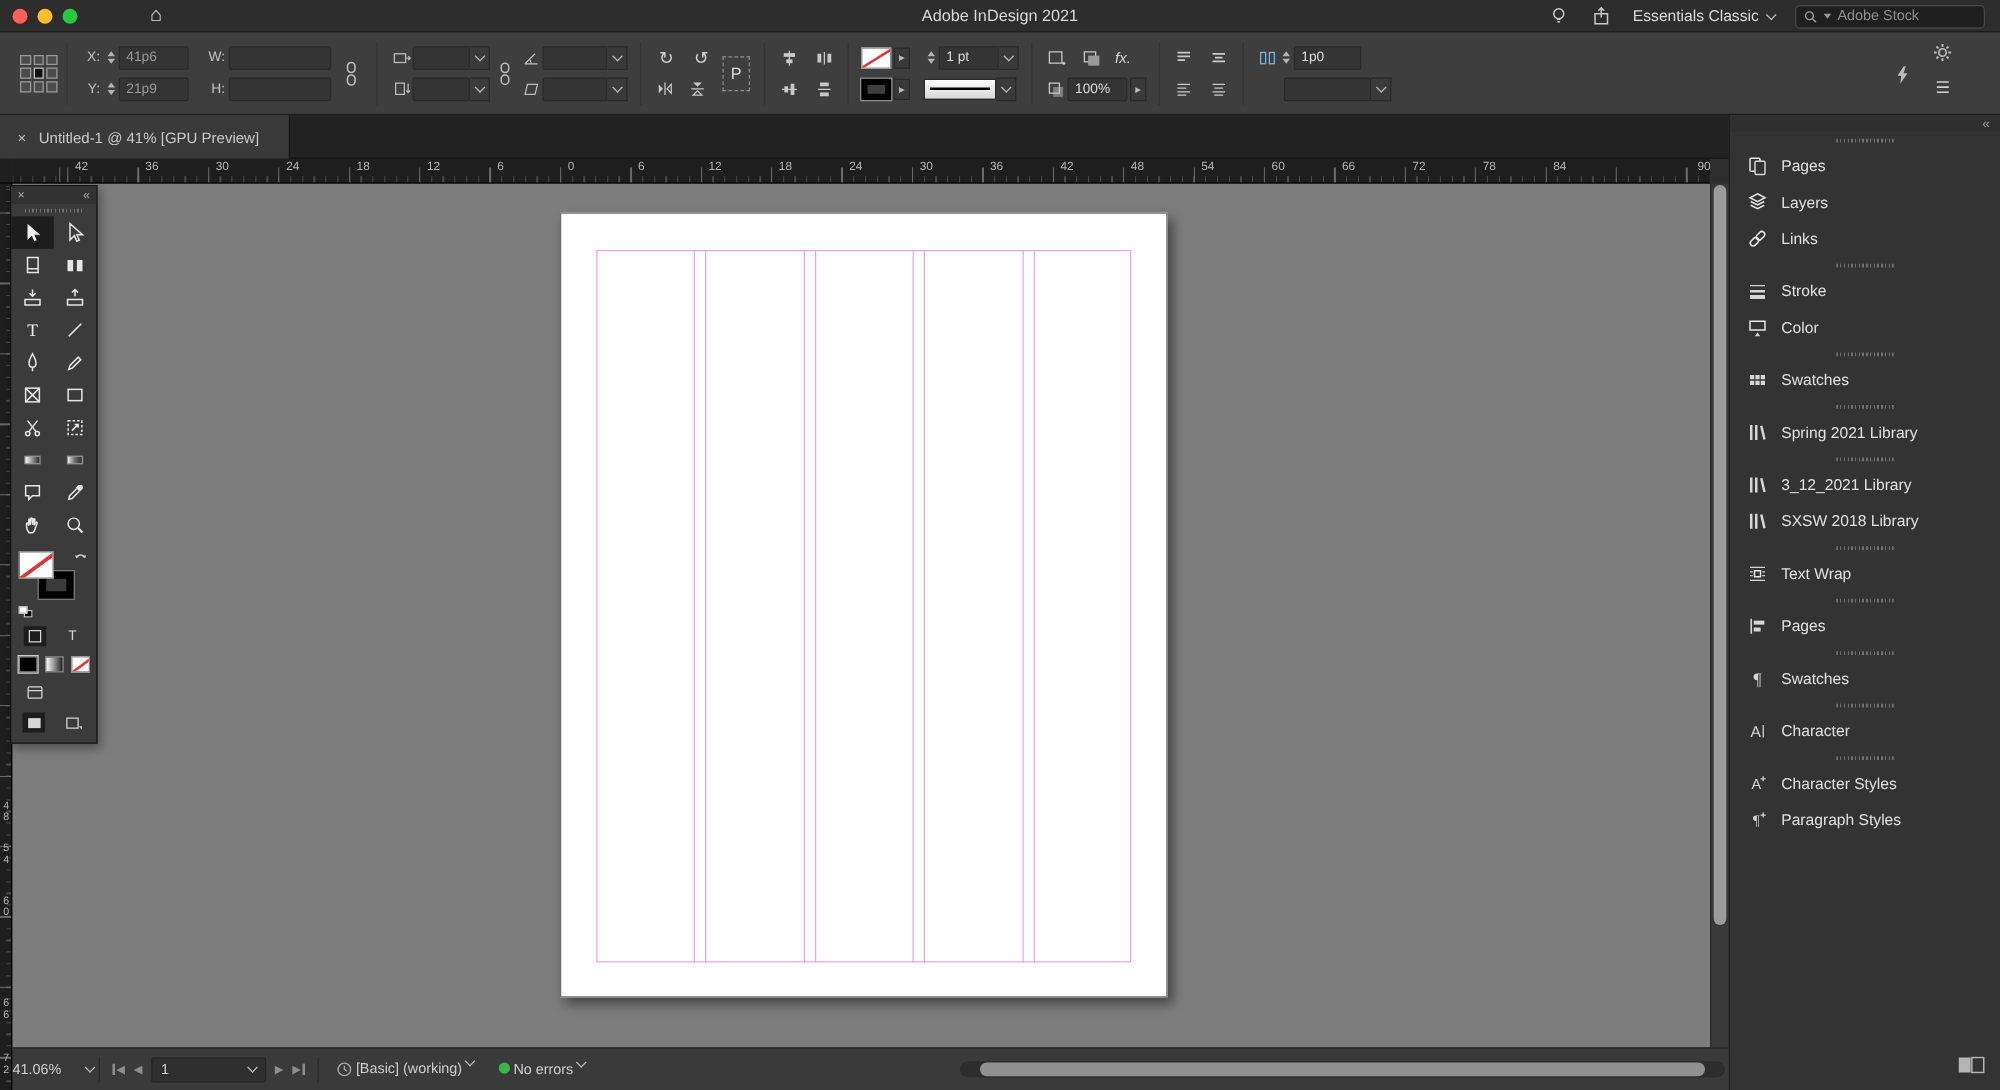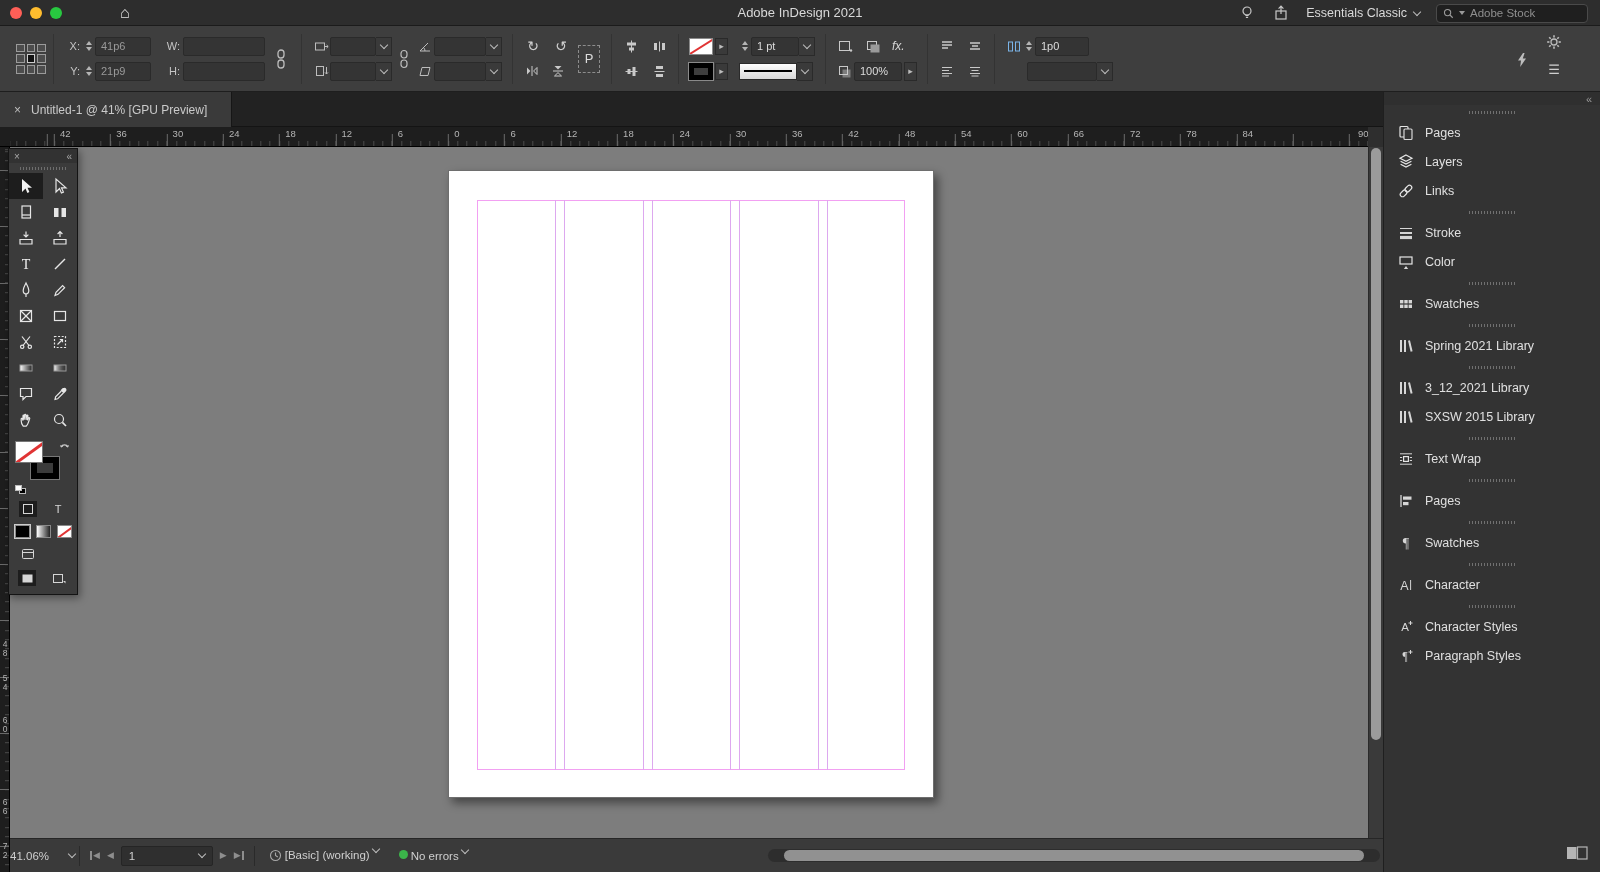--- a/index.html
+++ b/index.html
@@ -849,21 +849,21 @@
         <div class="dock-item">
           <span class="dock-ico">
             <svg width="18" height="18" viewBox="0 0 18 18">
               <g stroke="#d6d6d6" stroke-width="2" fill="none">
                 <line x1="4" y1="3" x2="4" y2="15"></line>
                 <line x1="8" y1="3" x2="8" y2="15"></line>
                 <line x1="12" y1="3.6" x2="14.6" y2="14.6"></line>
               </g>
             </svg>
           </span>
-          <span>SXSW 2015 Library</span>
+          <span>SXSW 2018 Library</span>
         </div>
         <div class="dock-handle"></div>
         <div class="dock-item">
           <span class="dock-ico">
             <svg width="18" height="18" viewBox="0 0 18 18">
               <rect x="6.6" y="6.6" width="4.8" height="4.8" stroke="#e6e6e6" fill="none" stroke-width="1.2"></rect>
               <path d="M3 3.8 h12 M3 7.5 h2.2 M12.8 7.5 H15 M3 10.5 h2.2 M12.8 10.5 H15 M3 14.2 h12" stroke="#d6d6d6" fill="none"></path>
             </svg>
           </span>
           <span>Text Wrap</span>

